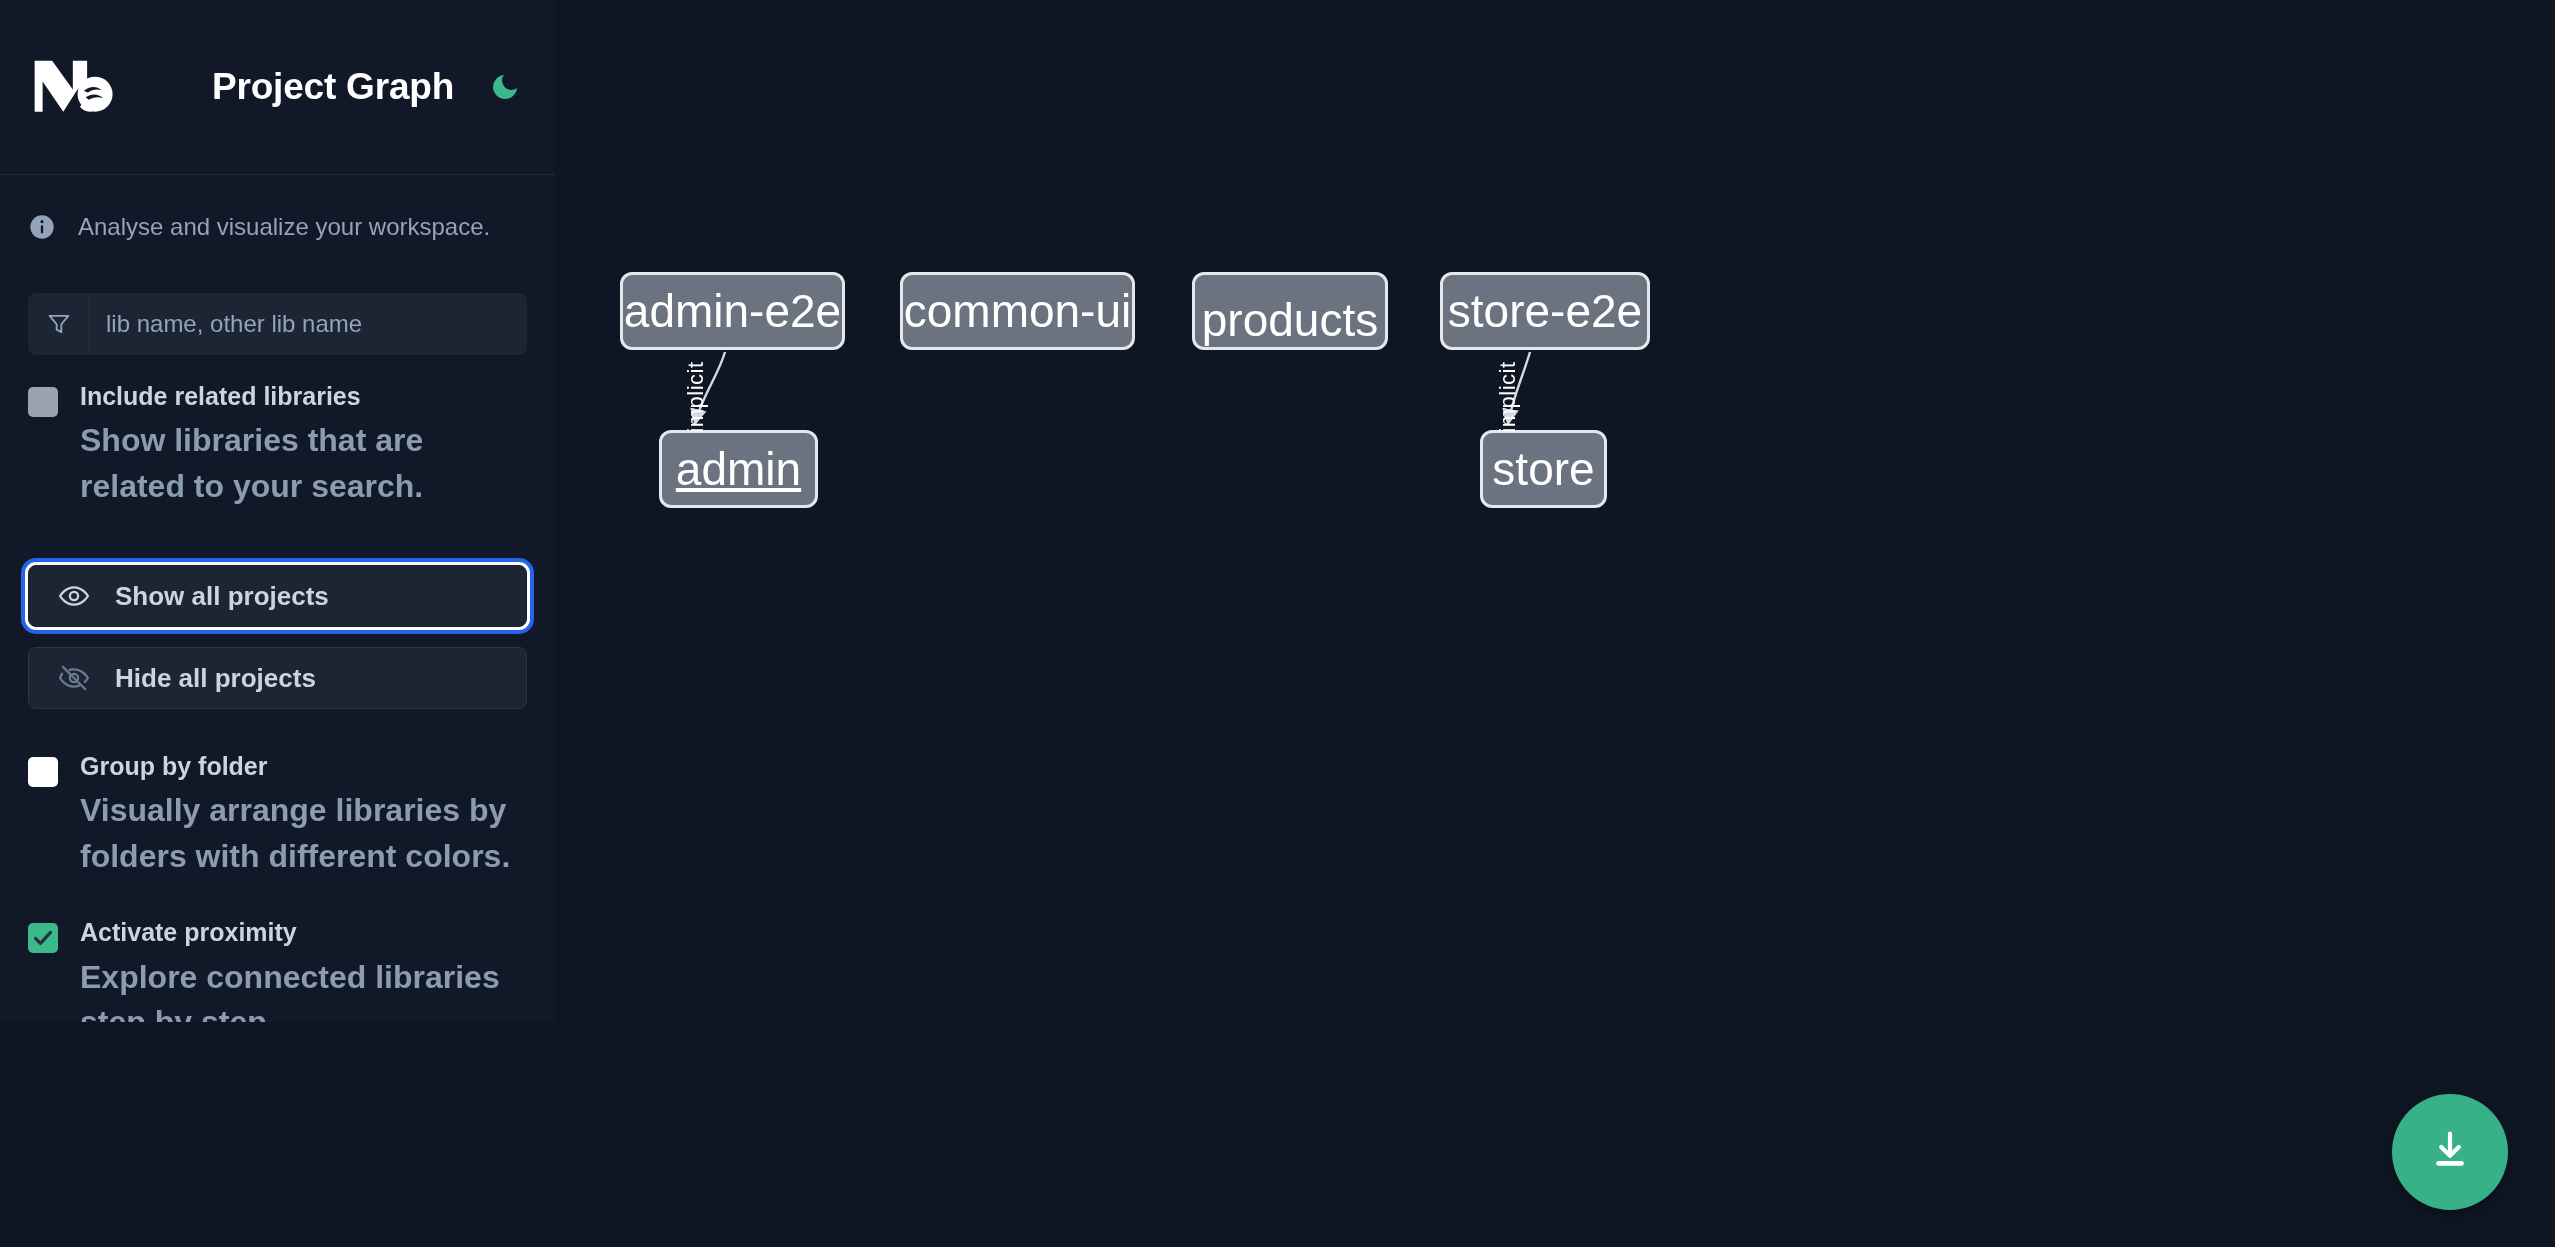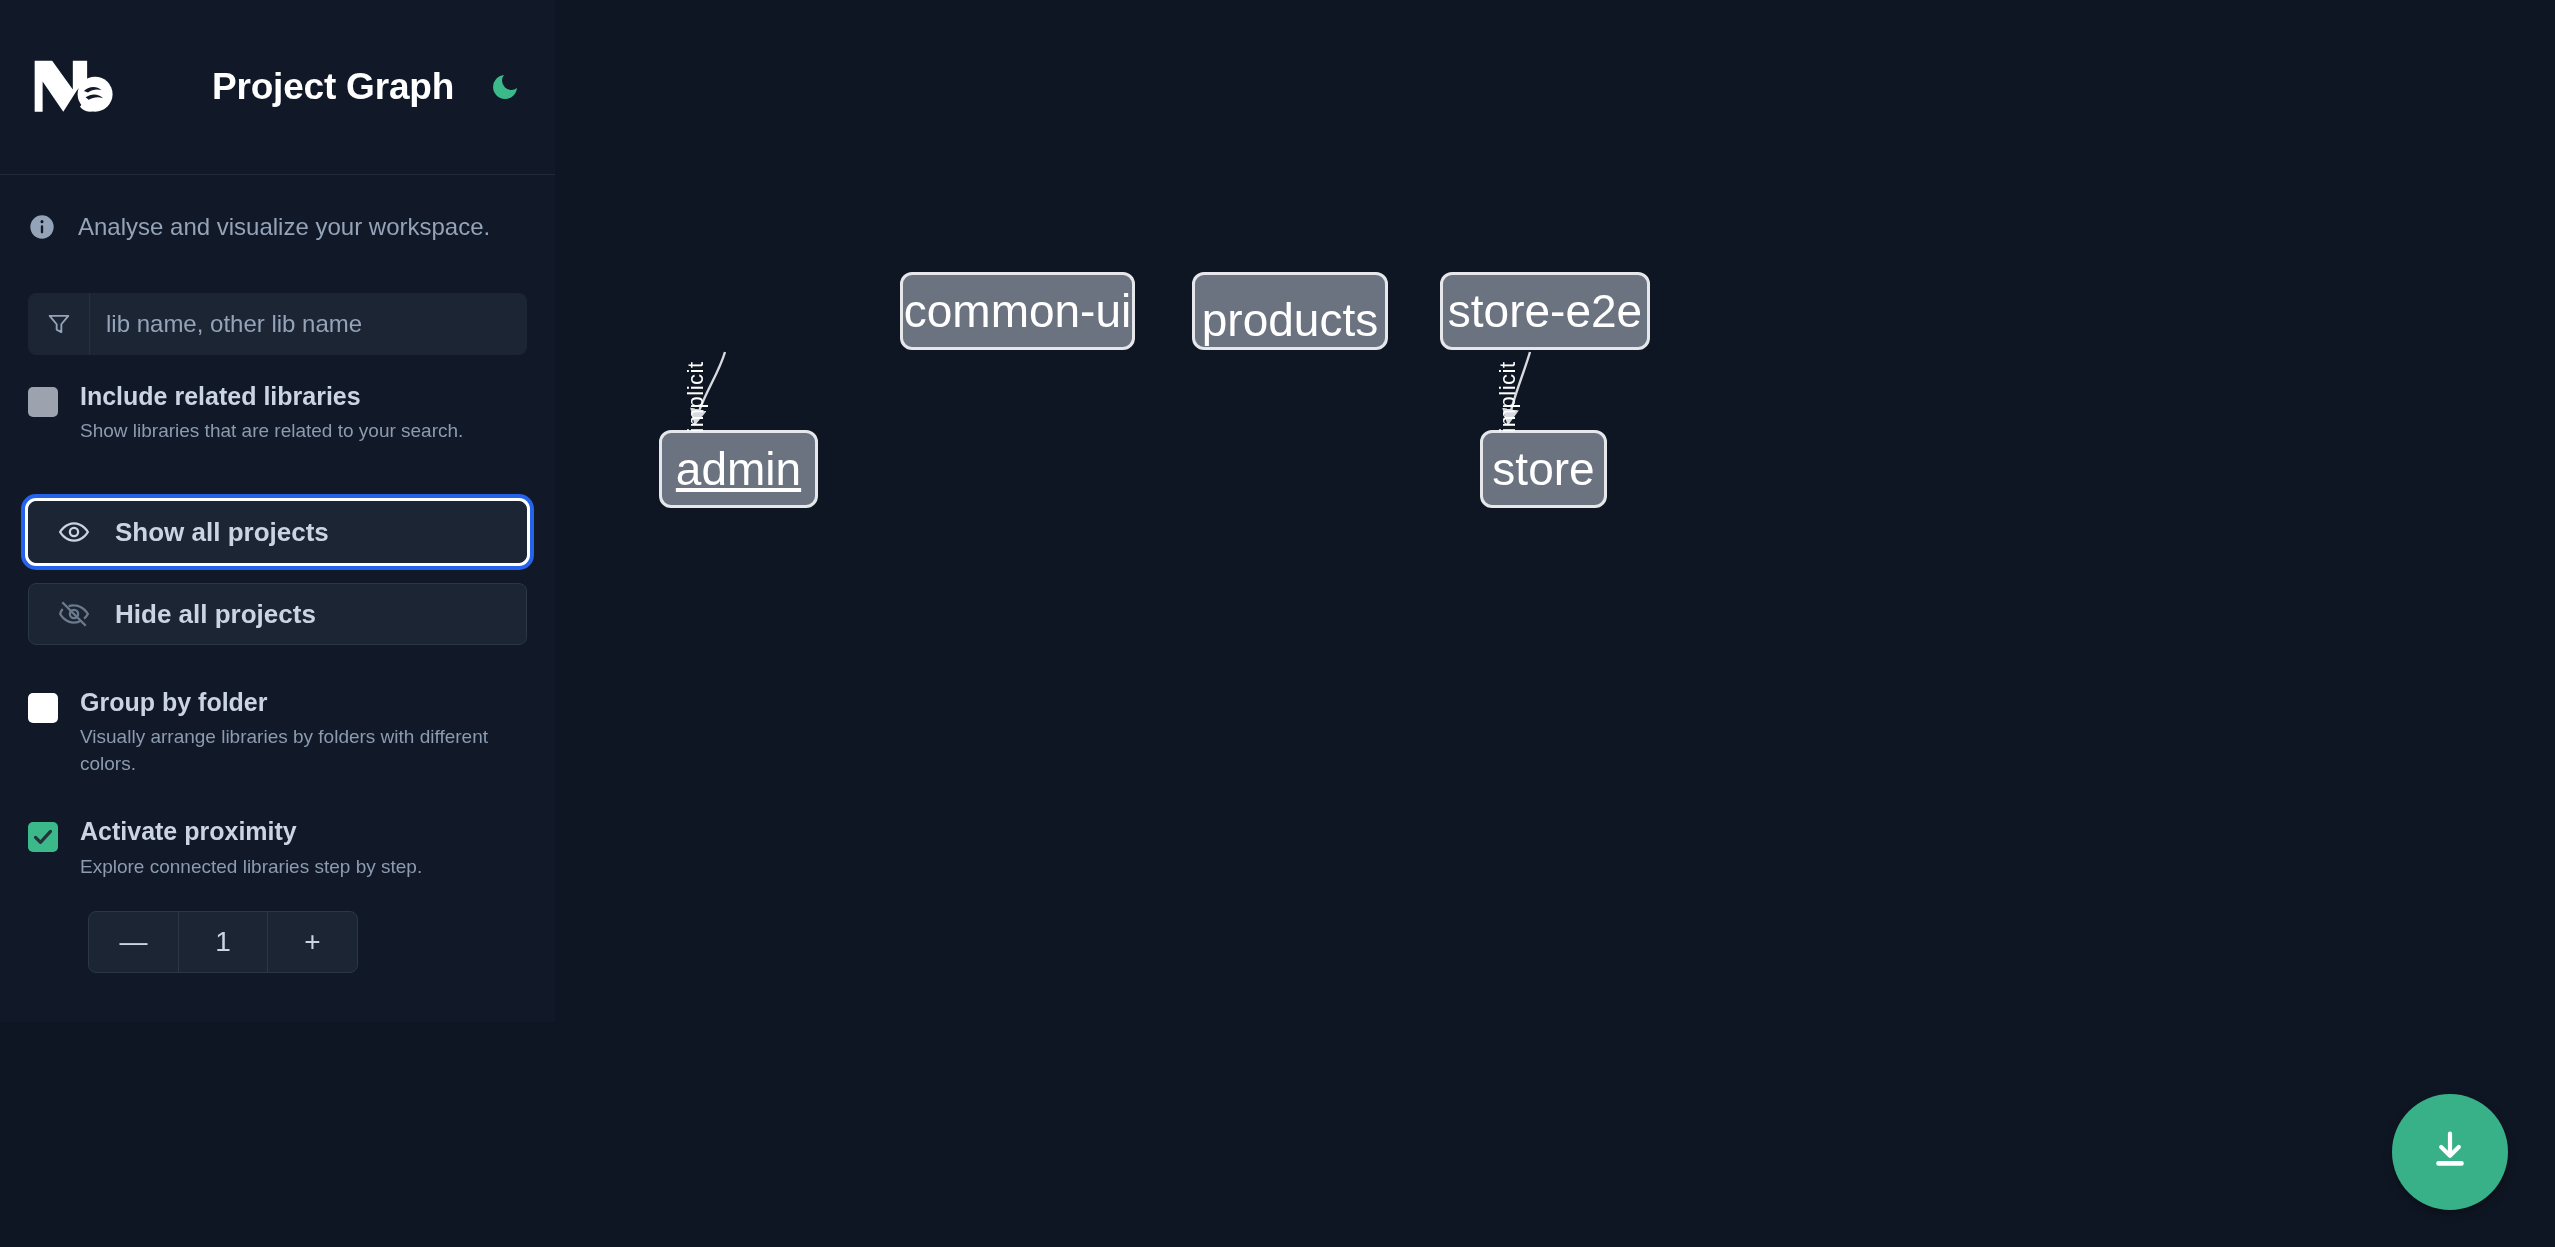--- a/index.html
+++ b/index.html
@@ -103,25 +103,26 @@
   .cb-green { background: #3cb98b; }
   .cb-green svg { position: absolute; left: 3px; top: 3px; }
   .check-texts { margin-left: 22px; }
   .check-title {
     font-size: 25px;
     font-weight: 700;
     color: #cbd5e1;
     line-height: 1.25;
   }
   .check-desc {
-    font-size: 19px;
+    font-size: 32px;
     color: #8b9bb0;
     line-height: 1.42;
     margin-top: 6px;
     max-width: 450px;
+    font-weight: bold;
   }
 
   .btn {
     margin: 0 28px;
     height: 62px;
     background: #1c2534;
     border: 1px solid #2b3646;
     border-radius: 8px;
     display: flex;
     align-items: center;
@@ -340,20 +341,23 @@
         <marker id="arrow" viewBox="0 0 10 10" refX="9" refY="5" markerWidth="7" markerHeight="7" orient="auto-start-reverse">
           <path d="M0,0 L10,5 L0,10 z" fill="#d7dbe0"></path>
         </marker>
       </defs>
 
       <path d="M 170 352 C 163 376 146 398 140 424" fill="none" stroke="#d7dbe0" stroke-width="2.4" marker-end="url(#arrow)"></path>
 
       <path d="M 975 352 C 968 376 957 400 953 424" fill="none" stroke="#d7dbe0" stroke-width="2.4" marker-end="url(#arrow)"></path>
     </svg>
 
+    <div class="node" style="left:65px;  top:272px;  width:225px; height:78px;">
+      <span>admin-e2e</span>
+    </div>
     <div class="node" style="left:345px; top:272px;  width:235px; height:78px;">
       <span>common-ui</span>
     </div>
     <div class="node" style="left:637px; top:272px;  width:196px; height:78px;align-items:flex-end;">
       <span>products</span>
     </div>
     <div class="node" style="left:885px; top:272px;  width:210px; height:78px;">
       <span>store-e2e</span>
     </div>
     <div class="node" style="left:104px; top:430px;  width:159px; height:78px;text-decoration:underline;">

